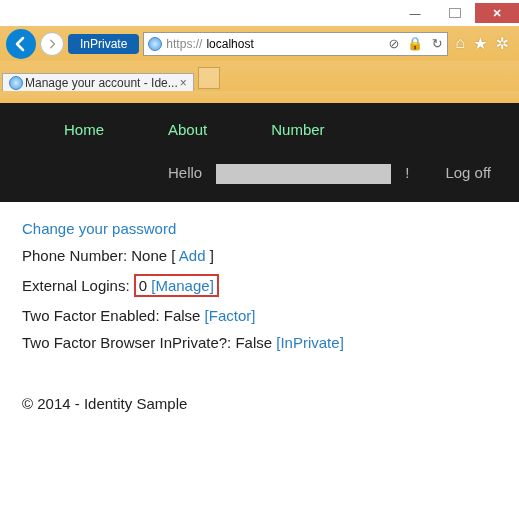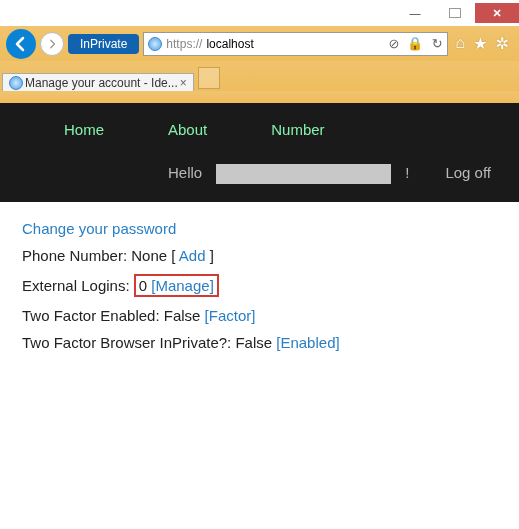--- a/index.html
+++ b/index.html
@@ -136,18 +136,19 @@
         <span>0</span>
         <span class="link">[Manage]</span>
       </span>
     </div>
     <div class="row">
       <span>Two Factor Enabled: </span><span>False</span>
       <span class="link">[Factor]</span>
     </div>
     <div class="row">
       <span>Two Factor Browser InPrivate?: </span><span>False</span>
-      <span class="link">[Enabled]</span>
+      <span class="link">[InPrivate]</span>
     </div>
 
+    <div class="footer">© 2014 - Identity Sample</div>
   </div>
 
 </div>
 
 </body></html>

